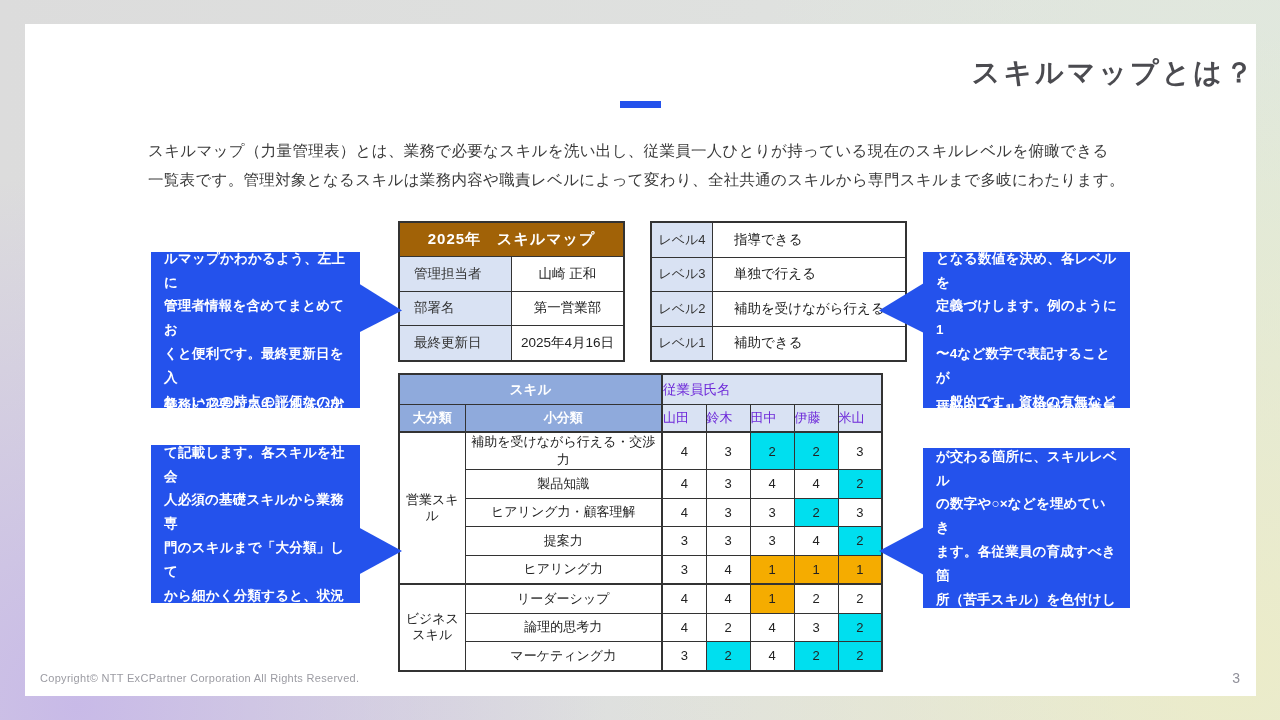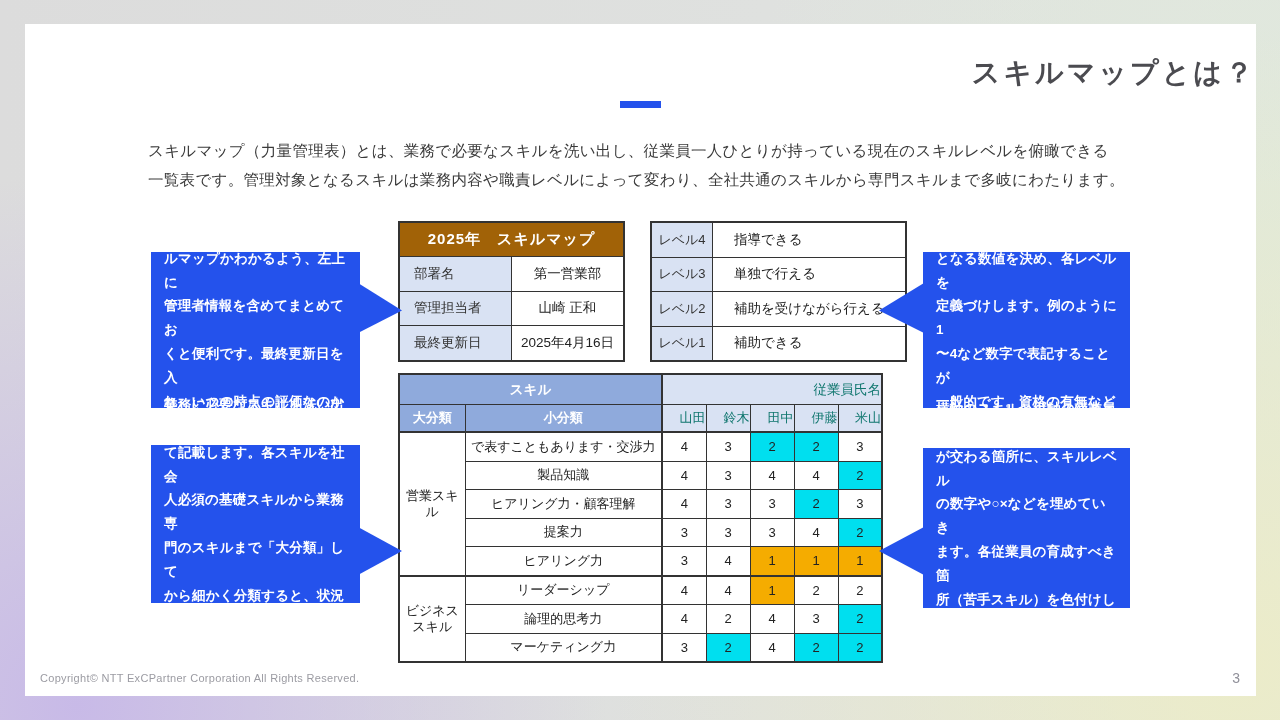--- a/index.html
+++ b/index.html
@@ -37,21 +37,21 @@
   .level-table{position:absolute;left:625px;top:197px;width:231px;border:2px solid #333;}
   .level-table th{height:33.5px;width:60px;background:#d9e2f3;color:#333;font-size:13px;
     font-weight:400;text-align:center;}
   .level-table td{width:171px;font-size:13.5px;color:#222;text-align:left;padding-left:21px;}
 
   
   .skill-table{position:absolute;left:373px;top:349px;width:483px;border:2px solid #333;}
   .skill-table thead tr.top th{height:29px;font-size:13.5px;}
   .skill-table thead tr.sub th{height:26px;font-size:13px;border-bottom:2px solid #333;margin-top:34px;}
   .skill-table th.blue{background:#8faadc;color:#fff;font-weight:bold;text-align:center;}
-  .skill-table th.lite{background:#d9e2f3;color:#0f766e;font-weight:400;text-align:right;}
+  .skill-table th.lite{background:#d9e2f3;color:#6d28d9;font-weight:400;text-align:left;}
   .skill-table tbody td,.skill-table tbody th{height:27.5px;font-size:13px;color:#222;
     text-align:center;background:#fff;font-weight:400;}
   .skill-table .group-name{white-space:pre-line;line-height:16px;}
   .skill-table .emp-first{border-left:2px solid #333;}
   .skill-table tr.group-sep>*{border-top:2px solid #333;}
   .skill-table td.hl-cyan{background:#00dfef;}
   .skill-table td.hl-orange{background:#f5ac00;}
 
   
   .callout{position:absolute;background:#2452ec;color:#fff;font-weight:bold;font-size:13.5px;
@@ -82,26 +82,26 @@
 一覧表です。管理対象となるスキルは業務内容や職責レベルによって変わり、全社共通のスキルから専門スキルまで多岐にわたります。</div>
 
   <table class="info-table">
     <thead>
       <tr>
         <th class="tbl-title" colspan="2">2025年　スキルマップ</th>
       </tr>
     </thead>
     <tbody>
         <tr>
+          <th>管理担当者</th>
+          <td>山崎 正和</td>
+        </tr>
+        <tr>
           <th>部署名</th>
           <td>第一営業部</td>
-        </tr>
-        <tr>
-          <th>管理担当者</th>
-          <td>山崎 正和</td>
         </tr>
         <tr>
           <th>最終更新日</th>
           <td>2025年4月16日</td>
         </tr>
       </tbody>
   </table>
 
   <table class="level-table">
     <tbody>
@@ -145,21 +145,21 @@
       <th class="lite emp-first">山田</th>
           <th class="lite">鈴木</th>
           <th class="lite">田中</th>
           <th class="lite">伊藤</th>
           <th class="lite">米山</th>
         </tr>
     </thead>
     <tbody>
         <tr>
           <th class="group-name" rowspan="5">営業スキル</th>
-          <td>で表すこともあります・交渉力</td>
+          <td>補助を受けながら行える・交渉力</td>
           <td class="emp-first">4</td>
           <td>3</td>
           <td class="hl-cyan">2</td>
           <td class="hl-cyan">2</td>
           <td>3</td>
         </tr>
         <tr>
           <td>製品知識</td>
           <td class="emp-first">4</td>
           <td>3</td>

